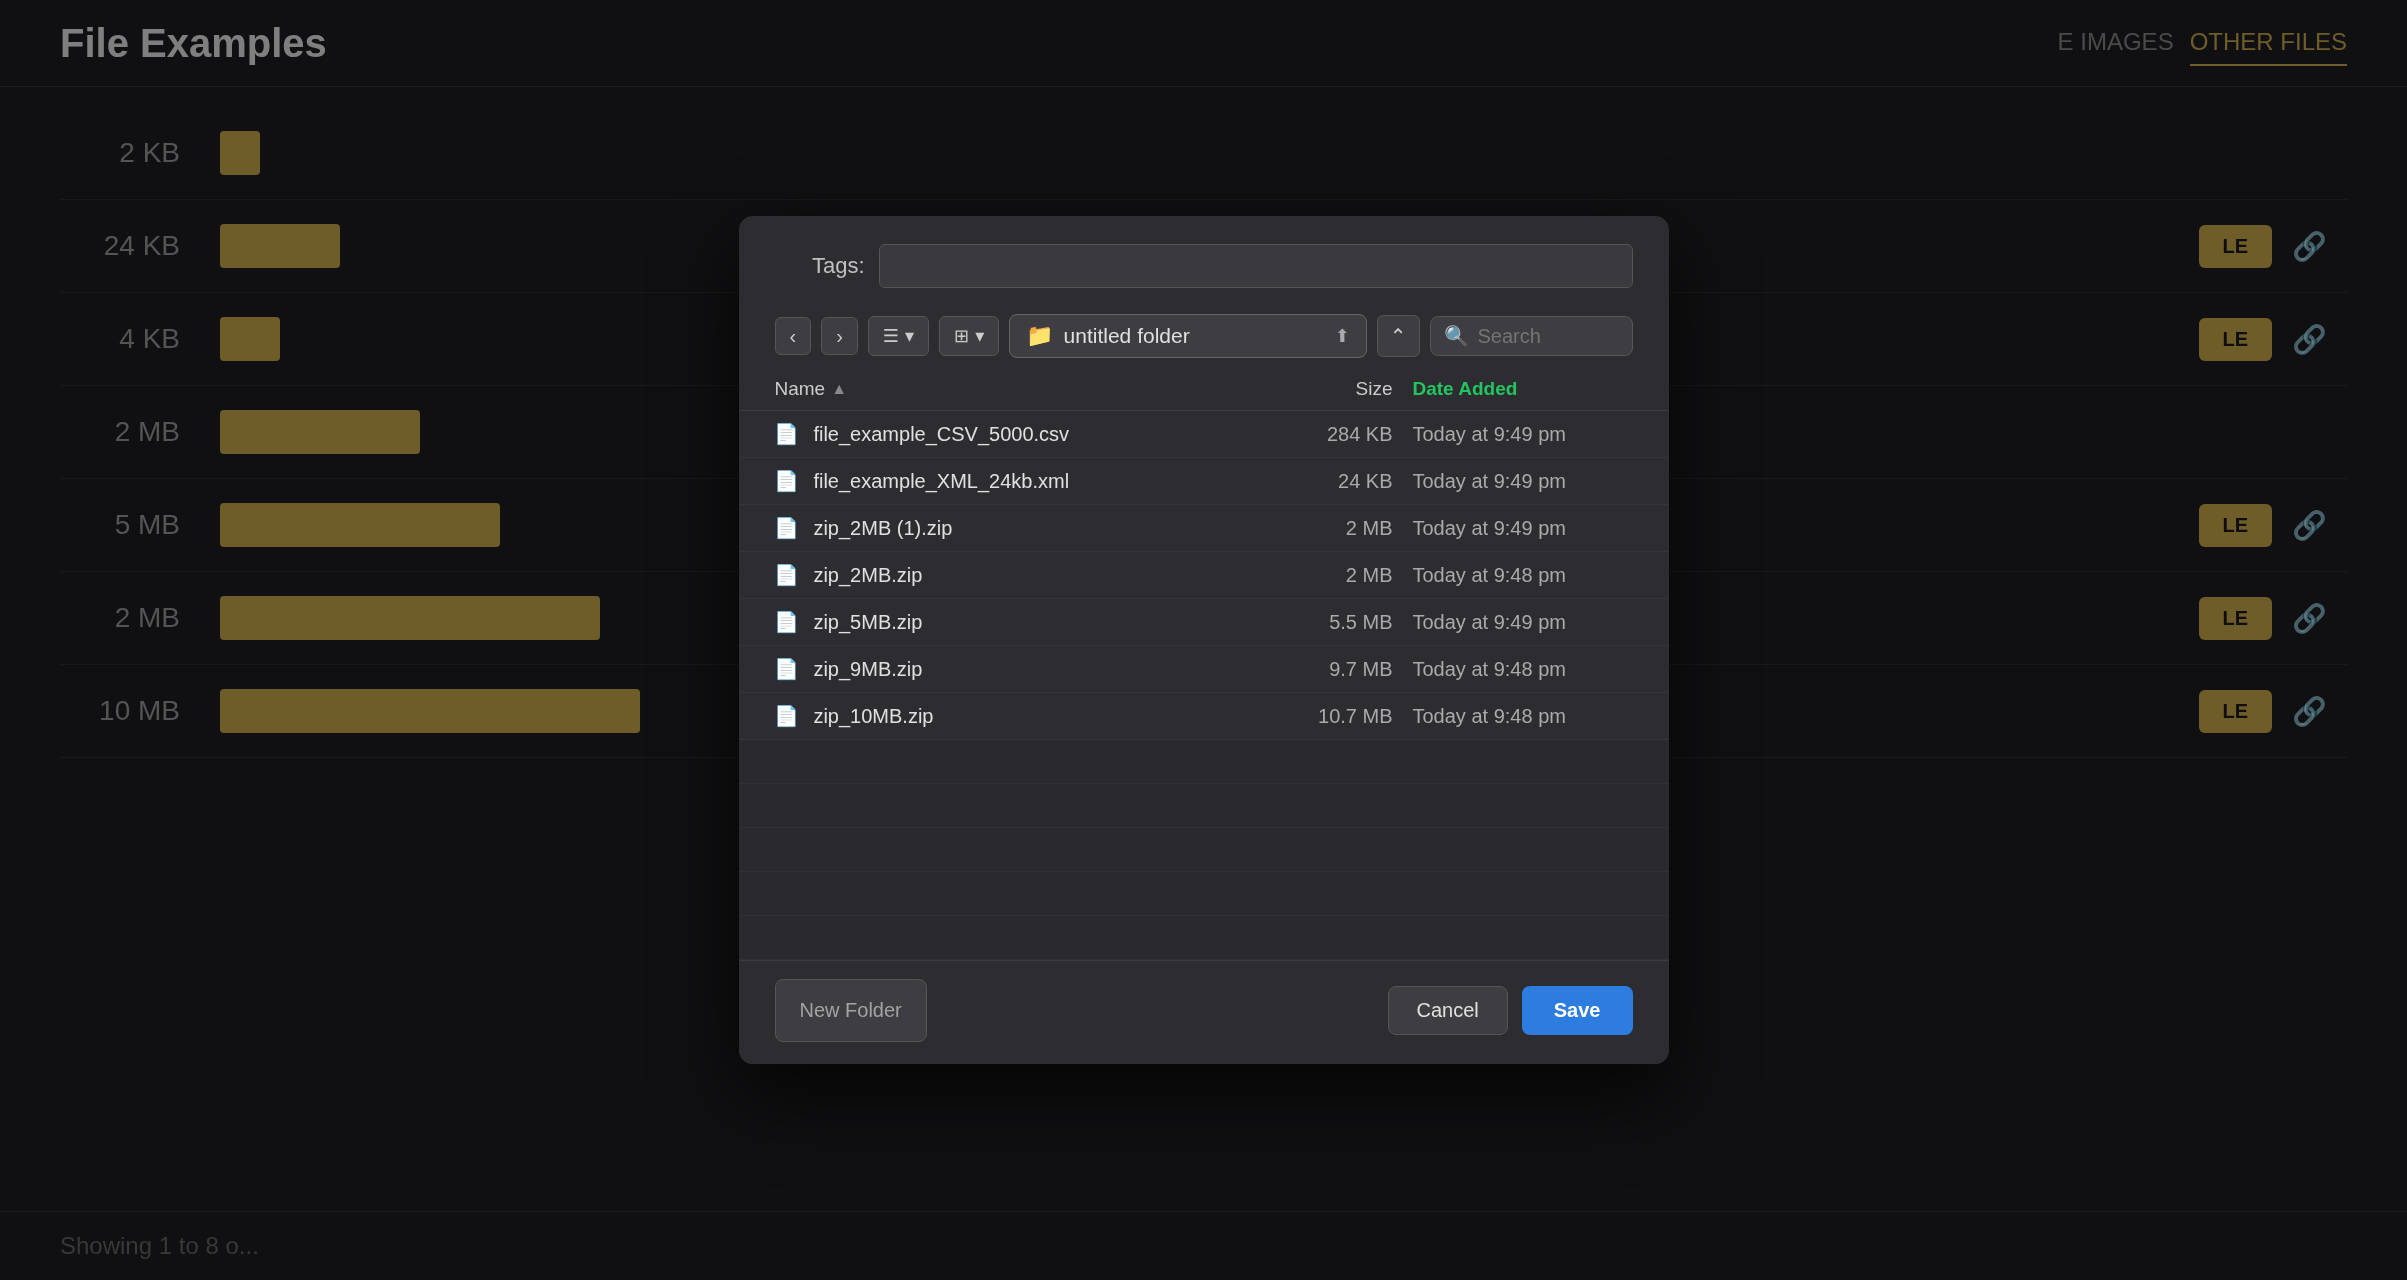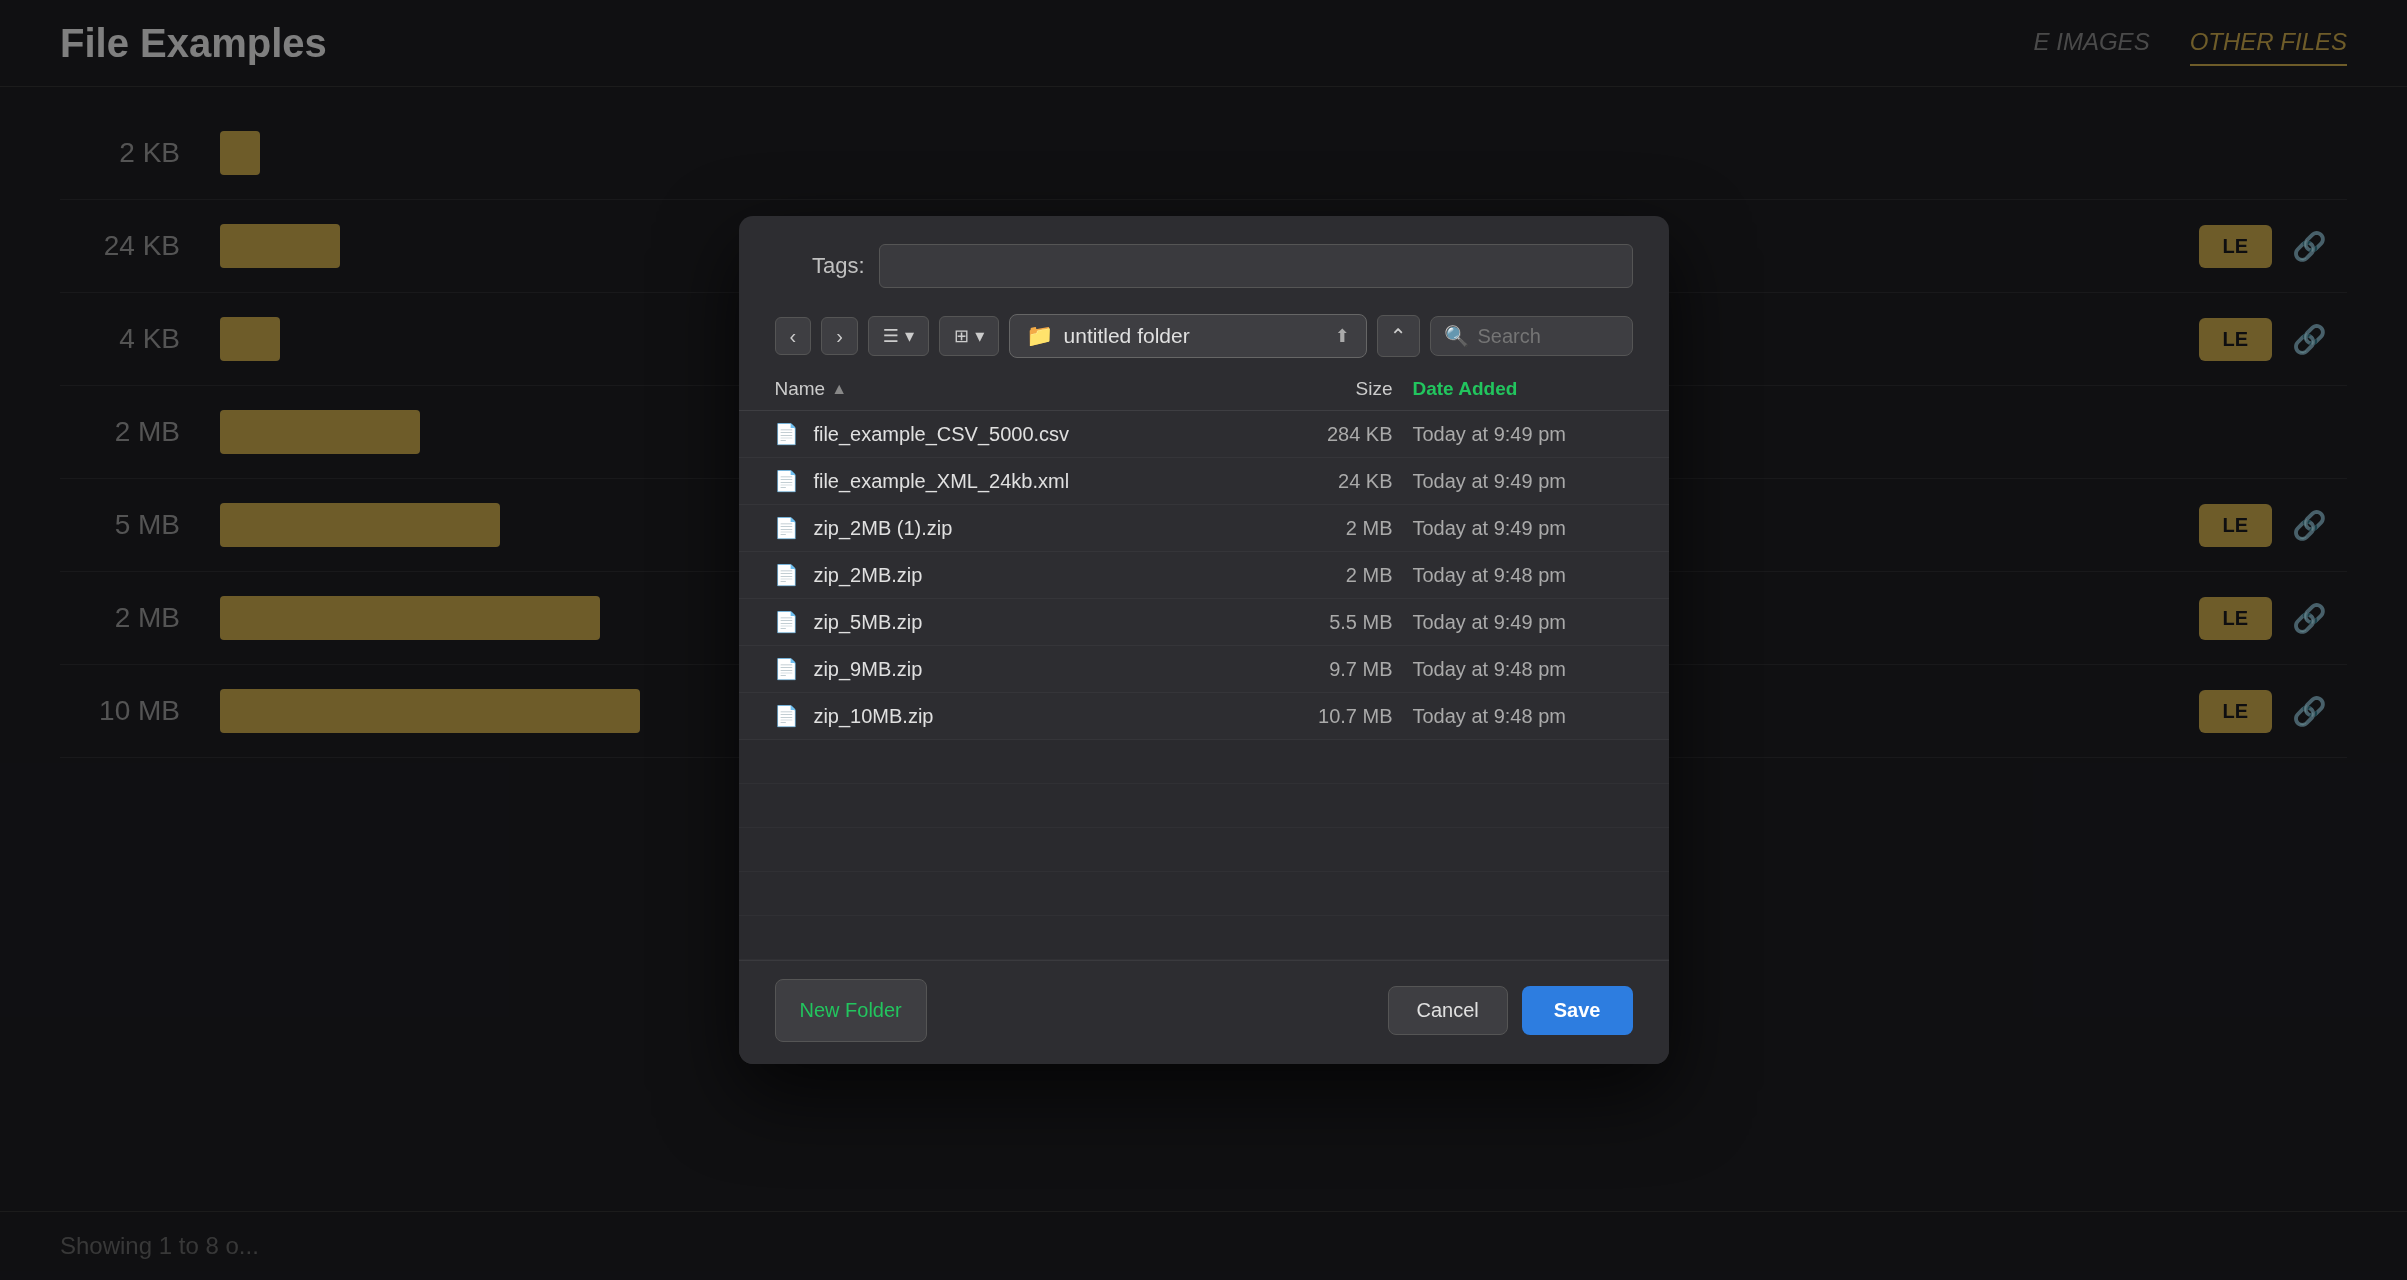--- a/index.html
+++ b/index.html
@@ -31,22 +31,21 @@
     }
 
     .bg-title {
       color: #e8e8e8;
       font-size: 40px;
       font-weight: 600;
     }
 
     .bg-nav {
       display: flex;
-      gap: 40px;
-      font-style: italic;
+      gap: 16px;
     }
 
     .bg-nav-item {
       color: #888;
       font-size: 24px;
       font-weight: 500;
       padding: 8px 0;
     }
 
     .bg-nav-item.active {
@@ -374,21 +373,21 @@
       justify-content: space-between;
       padding: 18px 36px 22px;
       background: #2d2d31;
       border-top: 1px solid #3a3a3e;
     }
 
     .new-folder-btn {
       background: #3e3e42;
       border: 1px solid #555;
       border-radius: 8px;
-      color: #22c55e;
+      color: #a3a3a3;
       font-size: 20px;
       padding: 19px 24px;
       cursor: pointer;
     }
 
     .footer-right {
       display: flex;
       gap: 14px;
     }
 

